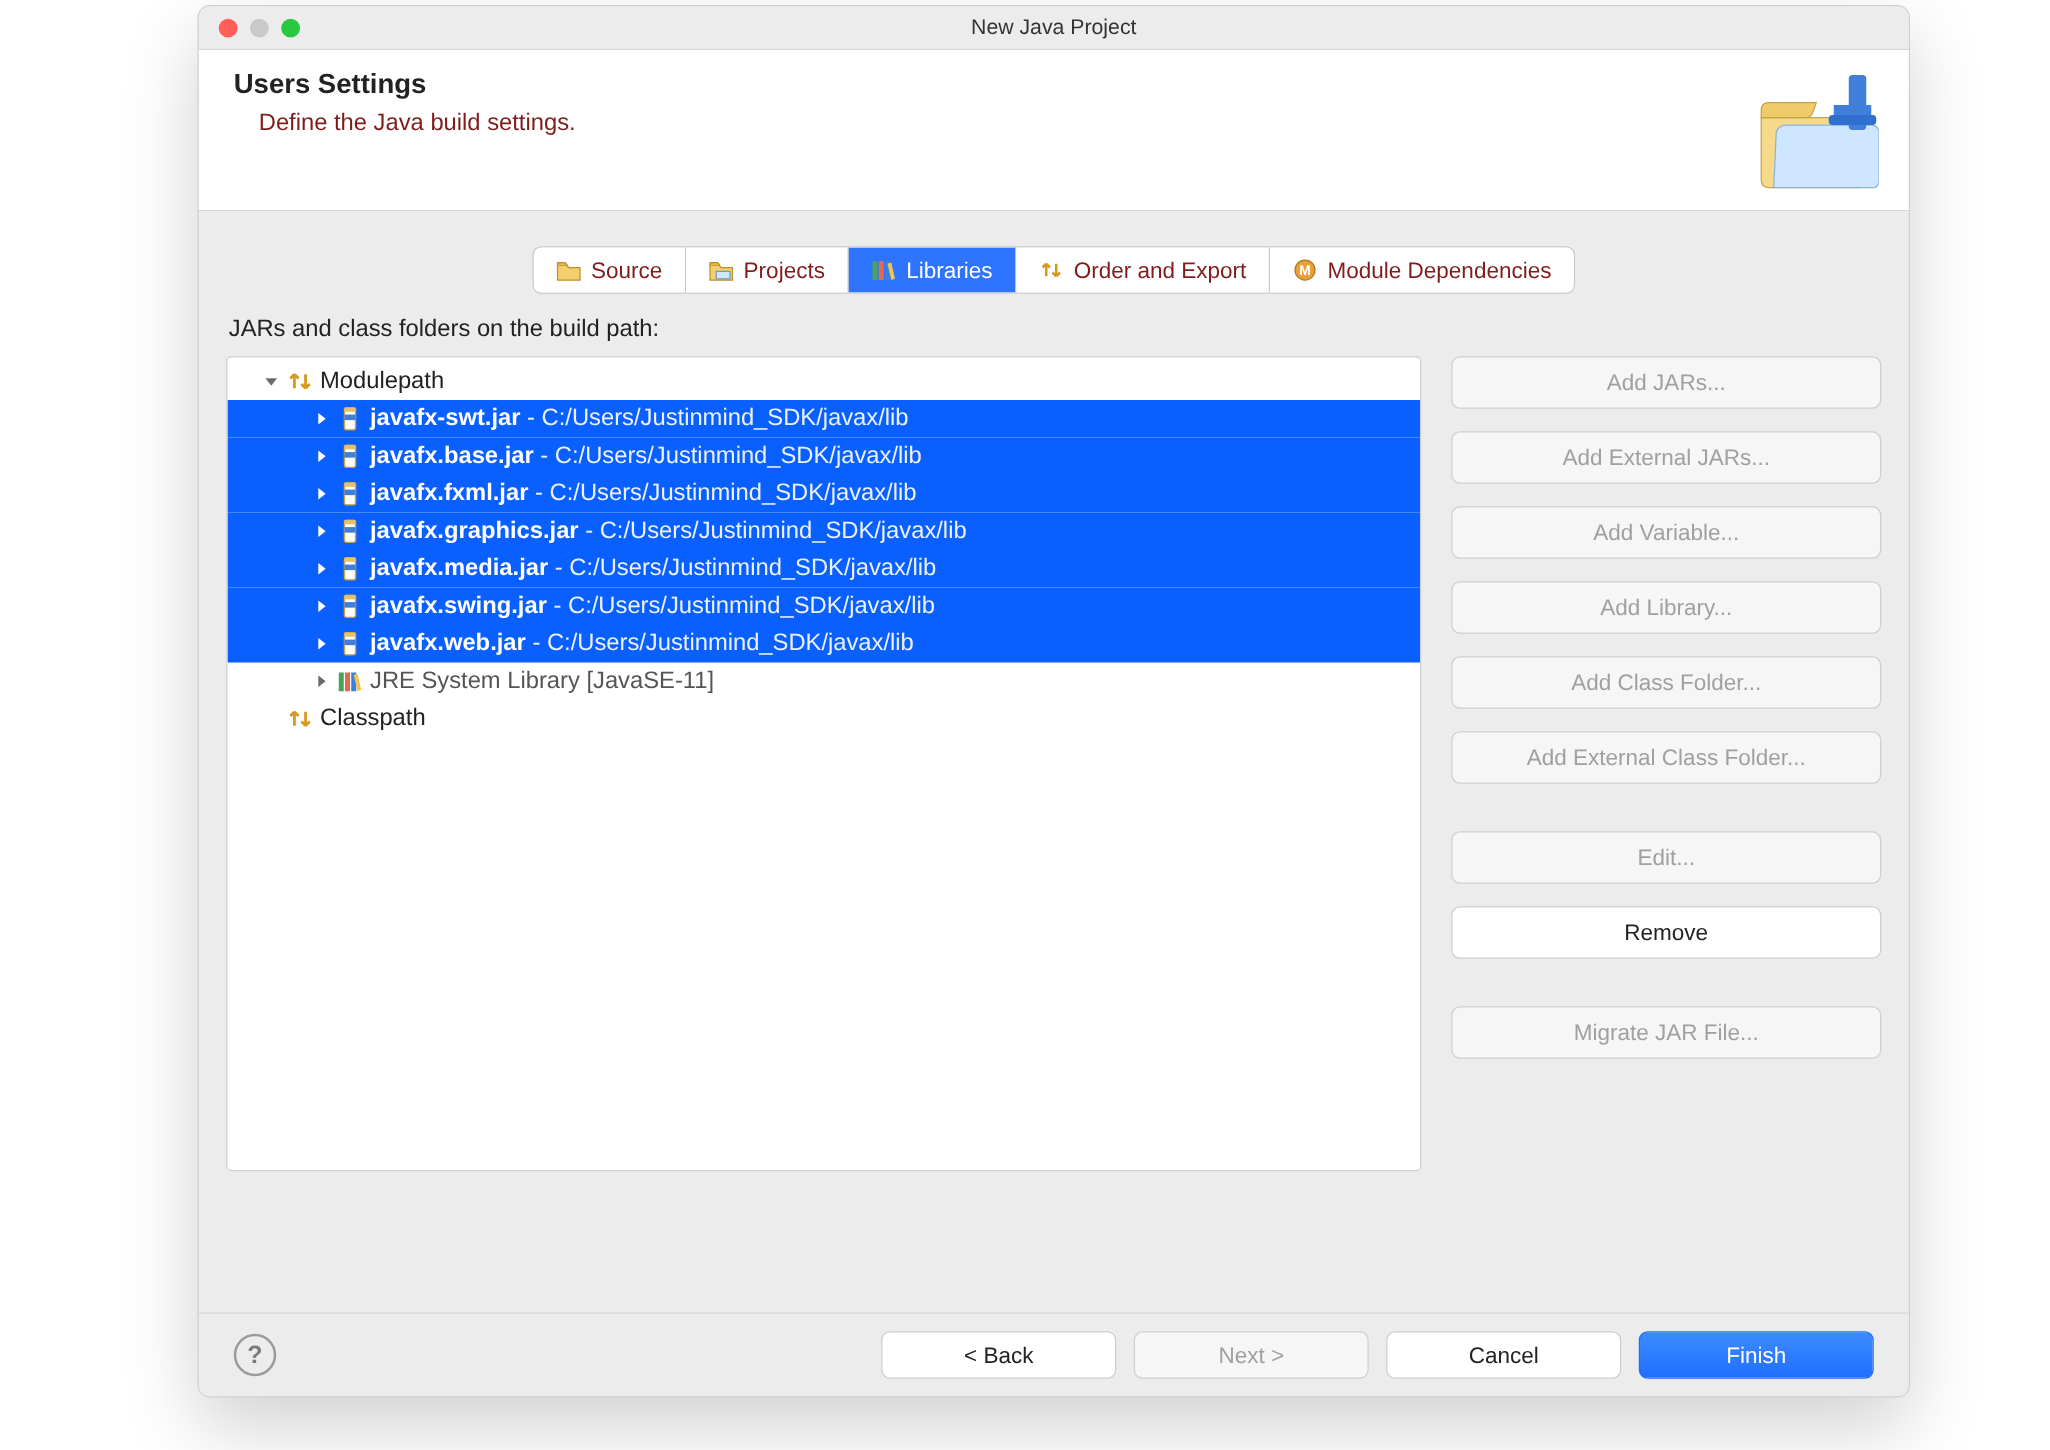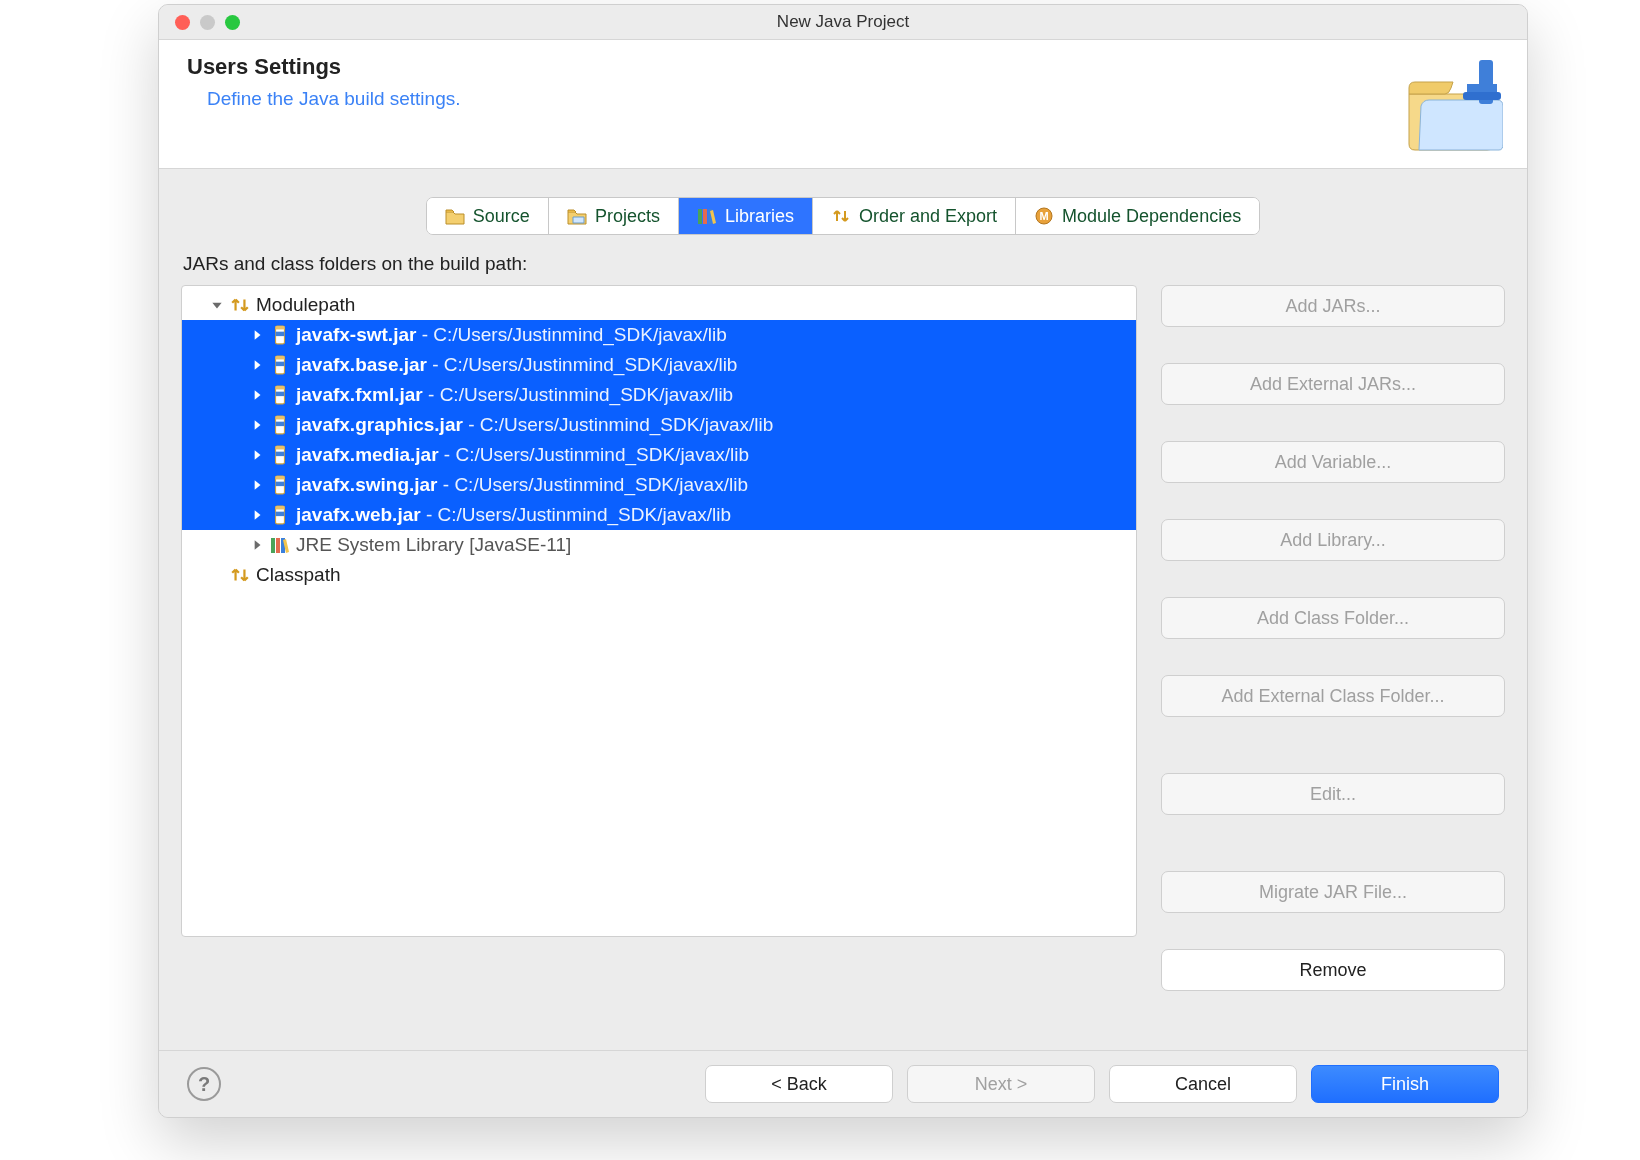--- a/index.html
+++ b/index.html
@@ -78,21 +78,21 @@
   }
   .header h1 {
     margin: 0;
     padding: 14px 0 0 28px;
     font-size: 22px;
     font-weight: 700;
   }
   .header p {
     margin: 8px 0 0 48px;
     font-size: 19px;
-    color: #3b82f6;
+    color: #7f1d1d;
   }
   .header-icon {
     position: absolute;
     right: 24px;
     top: 14px;
     width: 100px;
     height: 100px;
   }
   
   .content {
@@ -113,21 +113,21 @@
     overflow: hidden;
     height: 36px;
     background: #fff;
   }
   .tab {
     display: flex;
     align-items: center;
     padding: 0 18px;
     gap: 8px;
     font-size: 18px;
-    color: #14532d;
+    color: #7f1d1d;
     border-right: 1px solid #c8c8c8;
     background: #fff;
   }
   .tab:last-child { border-right: none; }
   .tab.active {
     background: #2e74ff;
     color: #fff;
     font-weight: 500;
   }
   .tab-icon {
@@ -179,21 +179,21 @@
   .indent1 { padding-left: 28px; }
   .indent2 { padding-left: 68px; }
   .node-label { color: inherit; }
   .path-dim { opacity: 0.92; }
   .path-dim-gray { color: #555; }
 
   .side-buttons {
     width: 344px;
     display: flex;
     flex-direction: column;
-    gap: 36px;
+    gap: 18px;
   }
   .btn {
     height: 40px;
     border: 1px solid var(--btn-border);
     border-radius: 7px;
     background: #fff;
     font-size: 18px;
     display: flex;
     align-items: center;
     justify-content: center;
@@ -476,22 +476,22 @@
       </div>
 
       <div class="side-buttons">
         <div class="btn disabled">Add JARs...</div>
         <div class="btn disabled">Add External JARs...</div>
         <div class="btn disabled">Add Variable...</div>
         <div class="btn disabled">Add Library...</div>
         <div class="btn disabled">Add Class Folder...</div>
         <div class="btn disabled">Add External Class Folder...</div>
         <div class="btn disabled gap-group">Edit...</div>
+        <div class="btn">Remove</div>
         <div class="btn disabled gap-group">Migrate JAR File...</div>
-        <div class="btn">Remove</div>
       </div>
     </div>
   </div>
 
   <div class="footer">
     <div class="help">?</div>
     <div class="footer-spacer"></div>
     <div class="fbtn">&lt; Back</div>
     <div class="fbtn disabled">Next &gt;</div>
     <div class="fbtn">Cancel</div>

